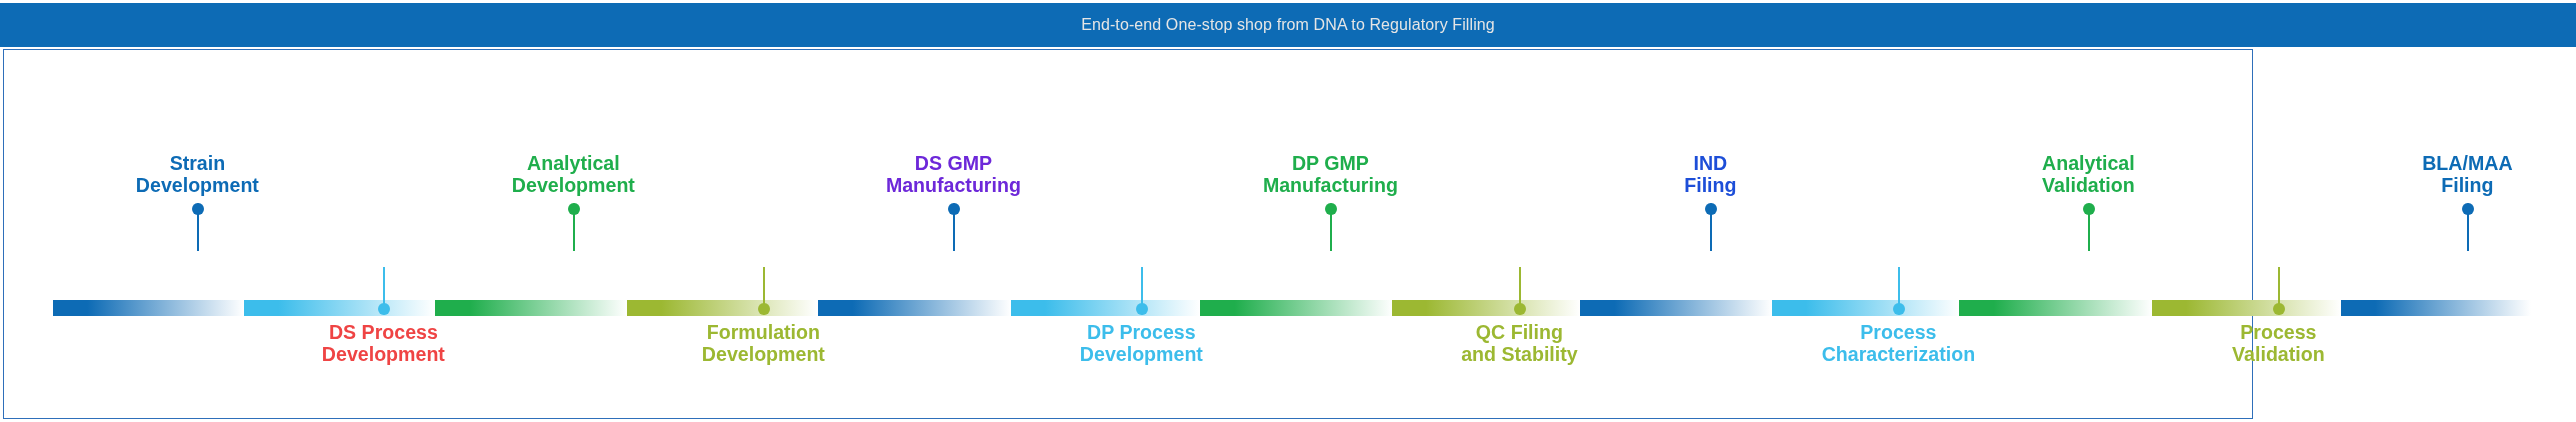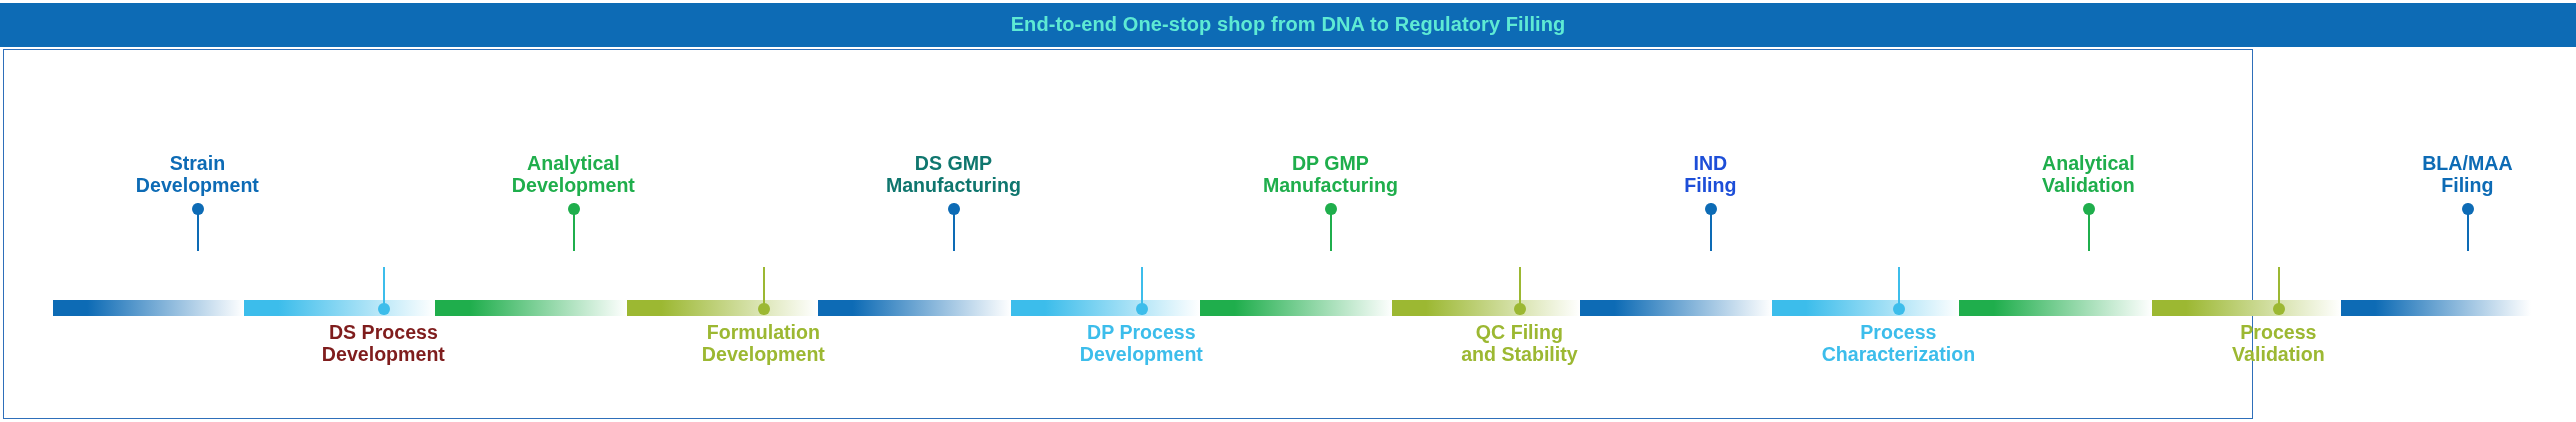--- a/index.html
+++ b/index.html
@@ -26,23 +26,23 @@
     left: 0;
     top: 2.9px;
     width: 2576px;
     height: 44px;
     background: #0D6BB5;
     display: flex;
     align-items: center;
     justify-content: center;
   }
   .header-title {
-    color: #5eead4;
-    font-size: 20px;
-    font-weight: bold;
+    color: #e5e5e5;
+    font-size: 16px;
+    font-weight: normal;
     letter-spacing: 0.1px;
     white-space: nowrap;
   }
 
   
   .panel {
     position: absolute;
     left: 2.9px;
     top: 49px;
     width: 2250px;
@@ -133,39 +133,39 @@
     <div id="markers">
         <div class="marker up" style="left: 194px; top: 201px;">
           <div class="stem" style="background: rgb(13, 107, 181);"></div>
           <div class="dot" style="background: rgb(13, 107, 181);"></div>
           <div class="label" style="color: rgb(13, 107, 181);">Strain
 Development</div>
         </div>
         <div class="marker down" style="left: 380px; top: 217px;">
           <div class="stem" style="background: rgb(60, 189, 235);"></div>
           <div class="dot" style="background: rgb(60, 189, 235);"></div>
-          <div class="label" style="color: #7f1d1d;">DS Process
+          <div class="label" style="color: #ef4444;">DS Process
 Development</div>
         </div>
         <div class="marker up" style="left: 570px; top: 201px;">
           <div class="stem" style="background: rgb(31, 174, 76);"></div>
           <div class="dot" style="background: rgb(31, 174, 76);"></div>
           <div class="label" style="color: rgb(31, 174, 76);">Analytical
 Development</div>
         </div>
         <div class="marker down" style="left: 760px; top: 217px;">
           <div class="stem" style="background: rgb(156, 184, 50);"></div>
           <div class="dot" style="background: rgb(156, 184, 50);"></div>
           <div class="label" style="color: rgb(156, 184, 50);">Formulation
 Development</div>
         </div>
         <div class="marker up" style="left: 950px; top: 201px;">
           <div class="stem" style="background: rgb(13, 107, 181);"></div>
           <div class="dot" style="background: rgb(13, 107, 181);"></div>
-          <div class="label" style="color: #0f766e;">DS GMP
+          <div class="label" style="color: #6d28d9;">DS GMP
 Manufacturing</div>
         </div>
         <div class="marker down" style="left: 1138px; top: 217px;">
           <div class="stem" style="background: rgb(60, 189, 235);"></div>
           <div class="dot" style="background: rgb(60, 189, 235);"></div>
           <div class="label" style="color: rgb(60, 189, 235);">DP Process
 Development</div>
         </div>
         <div class="marker up" style="left: 1327px; top: 201px;">
           <div class="stem" style="background: rgb(31, 174, 76);"></div>

